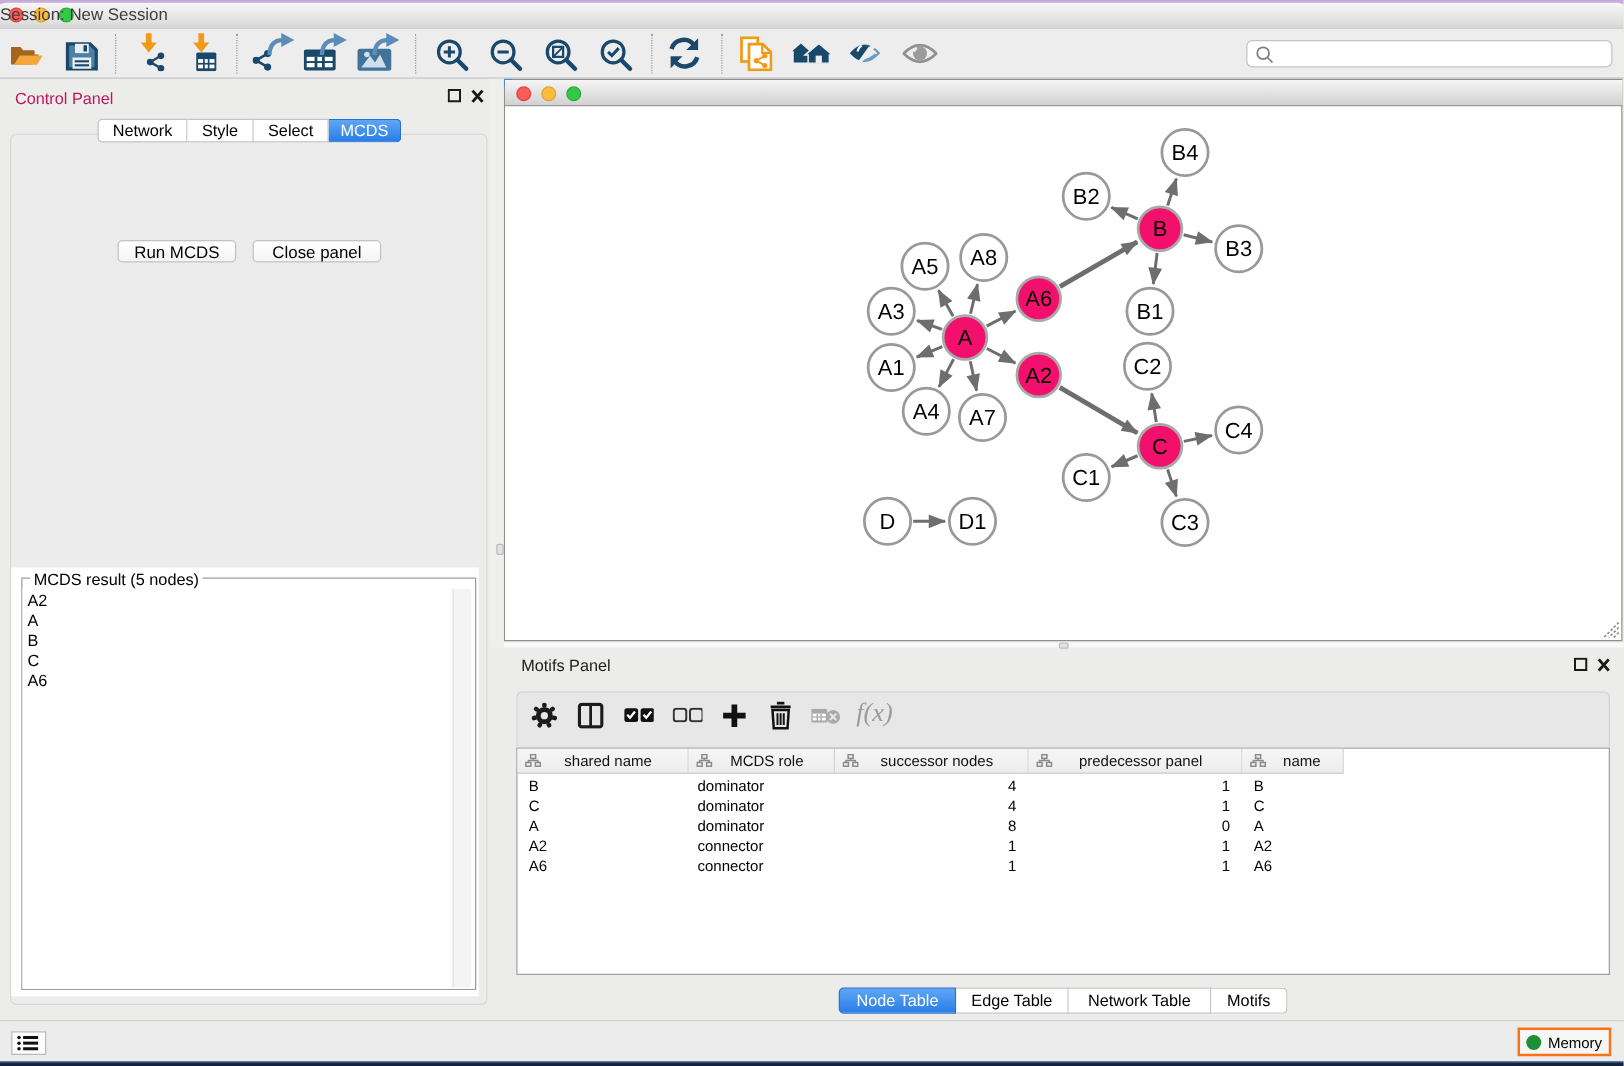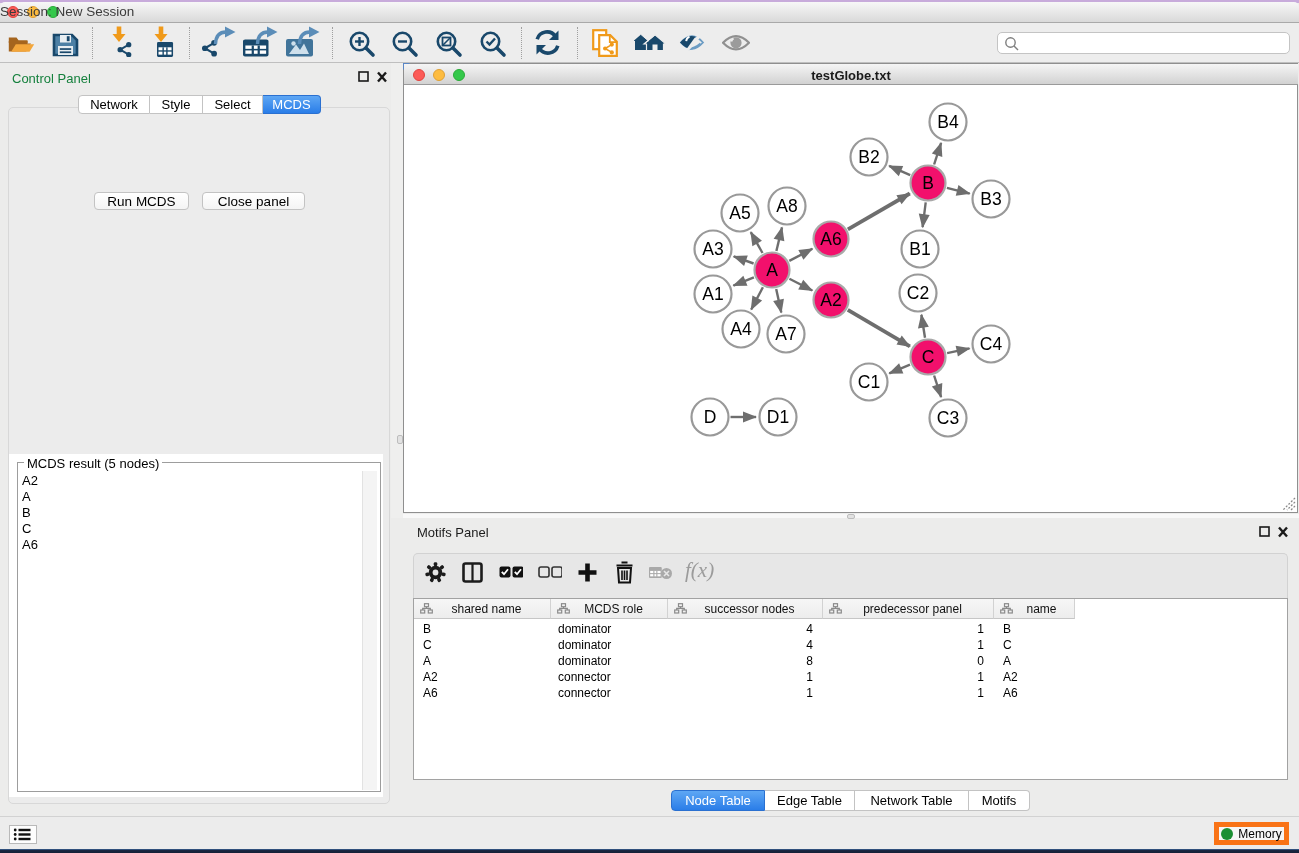--- a/index.html
+++ b/index.html
@@ -9,21 +9,21 @@
 #titlebar{left:0;top:2px;width:1299px;height:21px;background:linear-gradient(#f7f7f7,#d9d9d9);border-bottom:1px solid #a9a9a9;border-radius:5px 5px 0 0}
 .tl{width:12px;height:12px;border-radius:50%;top:6px}
 #title{left:0;top:4px;width:1299px;text-align:left;font-size:13.5px;color:#3c3c3c}
 
 #toolbar{left:0;top:23px;width:1299px;height:40px;background:#ededed;border-bottom:1px solid #bfbfbf}
 .sep{top:27px;width:0;height:32px;border-left:1px dotted #9f9f9f}
 #search{left:997px;top:32px;width:293px;height:22px;background:#fff;border:1px solid #c4c4c4;border-radius:5px}
 
 #content{left:0;top:63px;width:1299px;height:753px;background:#ececeb}
 
-#cp-title{left:12px;top:71px;font-size:13px;color:#15803d}
+#cp-title{left:12px;top:71px;font-size:13px;color:#be185d}
 #cp-body{left:8px;top:107px;width:382px;height:697px;background:#ececec;border:1px solid #d8d8d8;border-radius:5px}
 #cp-white{left:9px;top:454px;width:374px;height:343px;background:#fff}
 .tabrow{top:95px;height:19px;display:flex;font-size:13px}
 .tab{background:#fff;border:1px solid #c3c3c3;border-left:none;display:flex;align-items:center;justify-content:center;color:#000}
 .tab.first{border-left:1px solid #c3c3c3;border-radius:4px 0 0 4px}
 .tab.sel{background:linear-gradient(#5ea7f4,#2a7de8);border-color:#2a70d0;color:#fff;border-radius:0 4px 4px 0}
 #optlab{left:0;top:134px;width:396px;text-align:center;font-size:13px;color:#111}
 #combo{left:43px;top:159px;width:309px;height:19px;background:#fff;border:1px solid #b9b9b9;border-radius:4px;font-size:13.5px;color:#000;line-height:17px;padding-left:12px}
 #combo .step{position:absolute;right:-1px;top:-1px;width:19px;height:19px;border-radius:4px;background:linear-gradient(#5ea7f4,#2a7de8)}
 .btn{background:linear-gradient(#ffffff,#f4f4f4);border:1px solid #c3c3c3;border-radius:4px;font-size:13.5px;color:#000;display:flex;align-items:center;justify-content:center}
@@ -38,21 +38,21 @@
 
 #tp-title{left:417px;top:525px;font-size:13px;color:#1c1c1c}
 #tp-tool{left:413px;top:553px;width:875px;height:45px;background:#e7e7e7;border:1px solid #d2d2d2;border-bottom:none;border-radius:5px 5px 0 0}
 #ttable{left:413px;top:598px;width:875px;height:182px;background:#fff;border:1px solid #a2a2a2;font-size:12px}
 .thead{position:absolute;left:0;top:0;height:20px;background:linear-gradient(#f6f6f6,#ededed);border-right:1px solid #d2d2d2;border-bottom:1px solid #c6c6c6;display:flex;align-items:center;color:#111}
 .trow{position:absolute;left:0;height:16px;line-height:16px;color:#000}
 .btab{position:absolute;top:790px;height:21px;background:#fff;border:1px solid #c3c3c3;border-left:none;font-size:13px;color:#000;display:flex;align-items:center;justify-content:center}
 
 #status{left:0;top:816px;width:1299px;height:33px;background:#ececec;border-top:1px solid #d2d2d2}
 #stbtn{left:9px;top:825px;width:28px;height:19px;background:#fdfdfd;border:1px solid #b9b9b9}
-#mem{left:1214px;top:822px;width:75px;height:23px;background:#f6f6f6;border:5px solid #f97316;font-size:12px;color:#000;display:flex;align-items:center;justify-content:center;gap:5px}
+#mem{left:1214px;top:822px;width:75px;height:23px;background:#f6f6f6;border:2px solid #f97316;font-size:12px;color:#000;display:flex;align-items:center;justify-content:center;gap:5px}
 #dark{left:0;top:849px;width:1299px;height:4px;background:linear-gradient(#31507c 0,#31507c 1px,#1a2742 1px,#141f36 100%)}
 </style></head>
 <body>
 <div id="stage">
 <div class="abs" id="purple"></div>
 <div class="abs" id="titlebar"></div>
 <div class="abs tl" style="left:7px;background:#fc5b57;border:1px solid #e2443f"></div>
     <div class="abs tl" style="left:27px;background:#fdbc40;border:1px solid #dfa036"></div>
     <div class="abs tl" style="left:47px;background:#34c84a;border:1px solid #2bab39"></div>
 <div class="abs" id="title">Session: New Session</div>
@@ -226,21 +226,20 @@
 <div class="abs" id="grplab">MCDS result (5 nodes)</div>
 
 <div class="abs" id="netwin">
 <svg class="abs" style="left:-1px;top:-1px" width="7" height="7">
         <path d="M0,0 L7,0 L0,7 z" fill="#5a87c6"></path>
       </svg>
 <div class="abs" id="nettitle"></div>
 <div class="abs tl" style="left:9px;top:5px;background:#fc5b57;border:1px solid #e2443f"></div>
 <div class="abs tl" style="left:29px;top:5px;background:#fdbc40;border:1px solid #dfa036"></div>
 <div class="abs tl" style="left:49px;top:5px;background:#34c84a;border:1px solid #2bab39"></div>
-<div class="abs" id="netname">testGlobe.txt</div>
 <svg class="abs" style="left:0;top:22px" width="894" height="426" font-family="Liberation Sans,sans-serif">
         <defs>
 <marker id="ar" markerUnits="userSpaceOnUse" markerWidth="15" markerHeight="12" refX="13.5" refY="6" orient="auto">
             <path d="M0.5,0.5 L14.5,6 L0.5,11.5 z" fill="#6e6e6e"></path>
           </marker>
 <marker id="arB" markerUnits="userSpaceOnUse" markerWidth="15" markerHeight="12" refX="13" refY="6" orient="auto">
             <path d="M0.5,0.8 L14,6 L0.5,11.2 z" fill="#6e6e6e"></path>
           </marker>
 </defs>
 <line x1="358.5" y1="167.0" x2="346.8" y2="146.2" stroke="#6e6e6e" stroke-width="2.4" marker-end="url(#ar)"></line>

